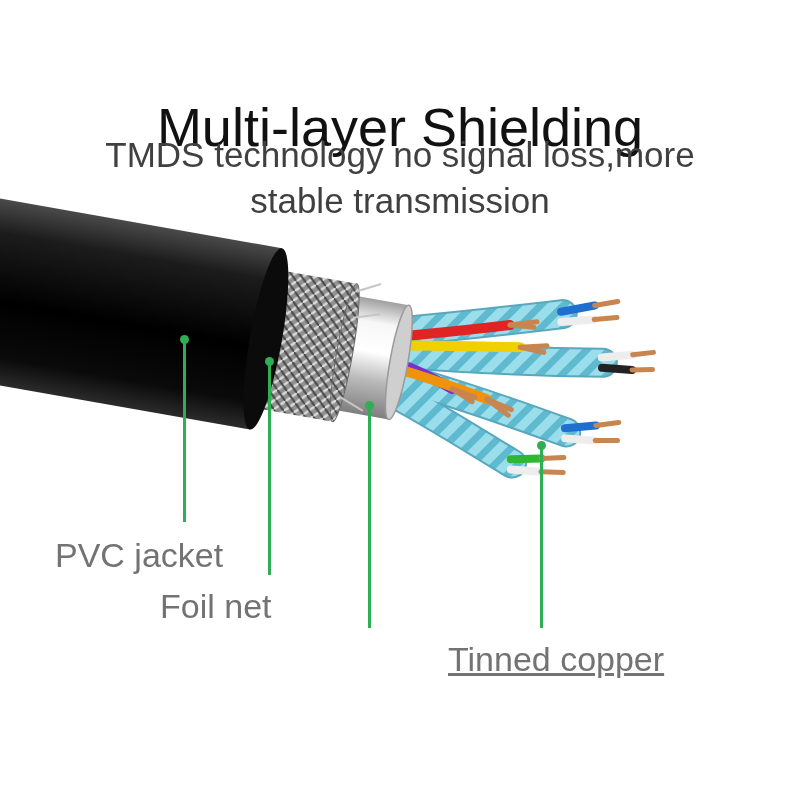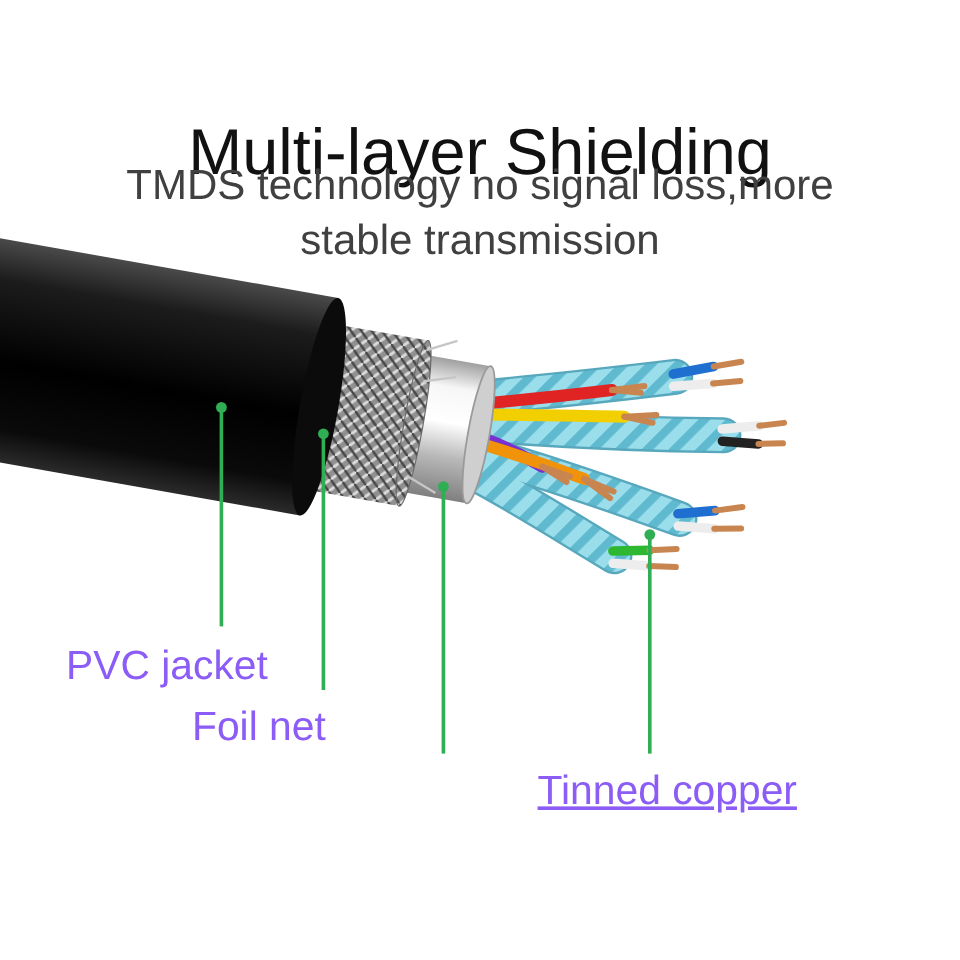--- a/index.html
+++ b/index.html
@@ -17,21 +17,21 @@
   }
   .cable-svg{position:absolute;top:160px;left:0;}
   .callout-line{
     position:absolute;width:3px;background:#2fae54;z-index:3;
   }
   .callout-line::before{
     content:"";position:absolute;left:-3px;top:-5px;width:9px;height:9px;
     border-radius:50%;background:#2fae54;
   }
   .callout-label{
-    position:absolute;font-size:34px;color:#8b5cf6;white-space:nowrap;z-index:3;
+    position:absolute;font-size:34px;color:#737373;white-space:nowrap;z-index:3;
   }
   .lbl-pvc{left:55px;top:536px;}
   .lbl-braid{left:160px;top:587px;}
   .lbl-foil{left:258px;top:640px;}
   .lbl-copper{left:448px;top:640px;text-decoration:underline;}
   .line-pvc{left:183px;top:340px;height:182px;}
   .line-braid{left:268px;top:362px;height:213px;}
   .line-foil{left:368px;top:406px;height:222px;}
   .line-copper{left:540px;top:446px;height:182px;}
 </style>

